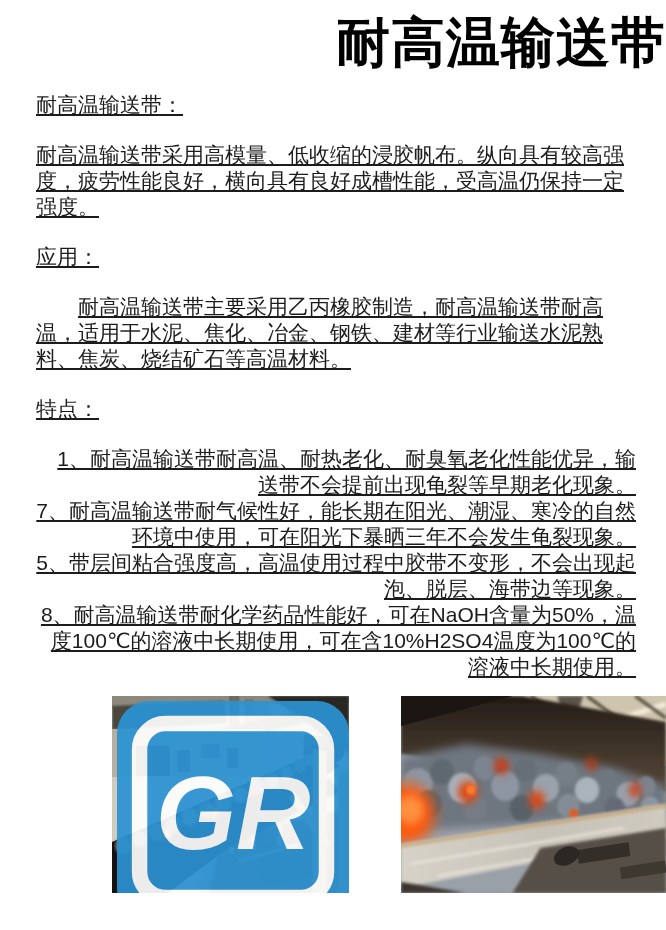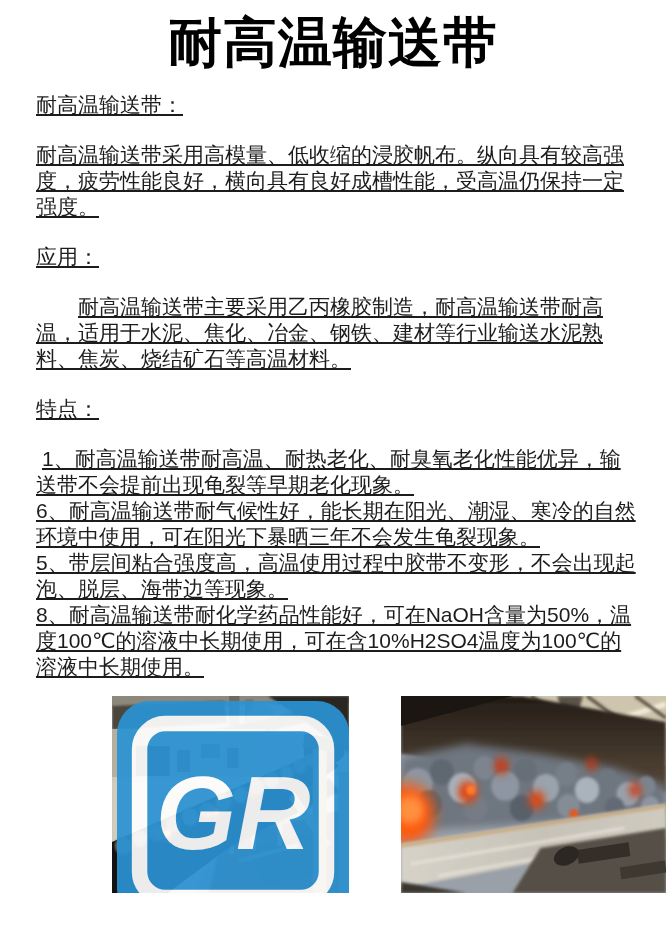--- a/index.html
+++ b/index.html
@@ -1,30 +1,30 @@
 <!DOCTYPE html>
 <html lang="zh"><head>
 <meta charset="utf-8">
 <style>
   html,body{margin:0;padding:0;background:#ffffff;}
   .page{
     width:666px;height:930px;background:#fff;overflow:hidden;position:relative;
     font-family:"Liberation Sans","DejaVu Sans",sans-serif;color:#1c1c1c;
   }
   .page-title{
-    margin:12px 0 20px 0;text-align:center;
+    margin:12px 0 20px 0;text-align:right;
     font-size:54px;line-height:1.12;font-weight:bold;color:#000;letter-spacing:1px;
   }
   .content{
     margin:0 30px 0 36px;font-size:21px;line-height:26px;
     word-break:break-all;overflow-wrap:anywhere;text-decoration:underline;
   }
   .para{margin:0 0 24px 0;}
   .para.indent{text-indent:42px;}
-  .features{margin:0;}
+  .features{margin:0;text-align:right;}
   .features .feature{margin:0;}
   .features .feature:first-child{text-indent:6px;}
   .photos{display:flex;gap:8px;margin:16px 0 0 68px;}
   .photo{position:relative;width:255px;height:197px;overflow:hidden;background:#84cc16;margin-left:44px;}
   .photo.right{width:285px;}
   .photo svg{display:block;width:100%;height:100%;}
   
   .logo{position:absolute;top:5px;left:5px;display:flex;align-items:flex-start;gap:4px;opacity:.92;}
   .logo-mark{width:36px;height:34px;flex:0 0 auto;}
 </style>
@@ -36,21 +36,21 @@
   <h1 class="page-title">耐高温输送带</h1>
 
   <div class="content">
     <p class="para">耐高温输送带：</p>
     <p class="para">耐高温输送带采用高模量、低收缩的浸胶帆布。纵向具有较高强度，疲劳性能良好，横向具有良好成槽性能，受高温仍保持一定强度。</p>
     <p class="para">应用：</p>
     <p class="para indent">耐高温输送带主要采用乙丙橡胶制造，耐高温输送带耐高温，适用于水泥、焦化、冶金、钢铁、建材等行业输送水泥熟料、焦炭、烧结矿石等高温材料。</p>
     <p class="para">特点：</p>
     <div class="features">
       <div class="feature">1、耐高温输送带耐高温、耐热老化、耐臭氧老化性能优异，输送带不会提前出现龟裂等早期老化现象。</div>
-      <div class="feature">6、耐高温输送带耐气候性好，能长期在阳光、潮湿、寒冷的自然环境中使用，可在阳光下暴晒三年不会发生龟裂现象。</div>
+      <div class="feature">7、耐高温输送带耐气候性好，能长期在阳光、潮湿、寒冷的自然环境中使用，可在阳光下暴晒三年不会发生龟裂现象。</div>
       <div class="feature">5、带层间粘合强度高，高温使用过程中胶带不变形，不会出现起泡、脱层、海带边等现象。</div>
       <div class="feature">8、耐高温输送带耐化学药品性能好，可在NaOH含量为50%，温度100℃的溶液中长期使用，可在含10%H2SO4温度为100℃的溶液中长期使用。</div>
     </div>
   </div>
 
   <div class="photos">
 
     <div class="photo left" role="img" aria-label="工厂现场：输送带输送高温物料">
       <svg viewBox="0 0 255 197" preserveAspectRatio="none">
         <defs>

